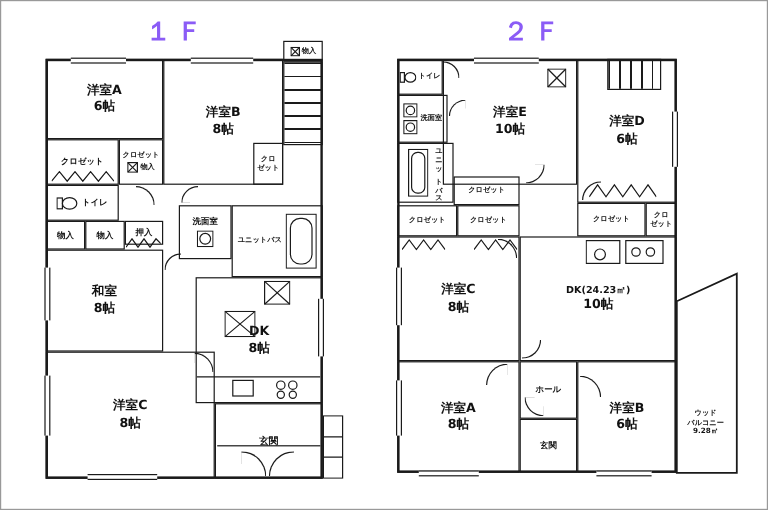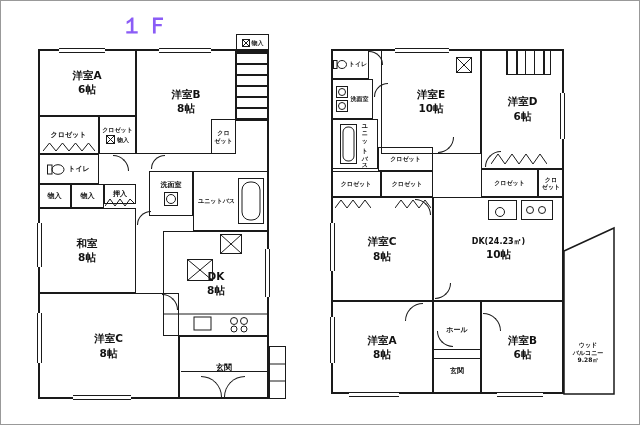--- a/index.html
+++ b/index.html
@@ -33,20 +33,21 @@
          border-right:1px solid #1a1a1a;box-sizing:border-box;}
   svg.icon{display:block;}
   svg.icon *{fill:none;stroke:#1a1a1a;stroke-width:1;}
 </style>
 </head>
 <body>
 
 <div class="page">
 
   <div class="title" style="left:120px;top:10px;">１Ｆ</div>
+  <div class="title" style="left:418px;top:10px;">２Ｆ</div>
 
   <div class="room" style="left:37px;top:48px;width:98px;height:67px;">
     <span class="lbl lbl-main">洋室A</span>
     <span class="lbl lbl-main">6帖</span>
   </div>
 
   <div class="room" style="left:135px;top:48px;width:100px;height:105px;">
     <span class="lbl lbl-main">洋室B</span>
     <span class="lbl lbl-main">8帖</span>
   </div>
@@ -210,21 +211,21 @@
   </div>
 
   <div class="room row" style="left:330px;top:118px;width:47px;height:50px;gap:4px;">
     <svg class="icon" width="17" height="40">
       <rect x="0.5" y="0.5" width="16" height="39"></rect>
         <rect x="3" y="3" width="11" height="34" rx="5"></rect>
     </svg>
     <span class="lbl lbl-xs vert">ユニットバス</span>
   </div>
 
-  <div class="room" style="left:380px;top:48px;width:100px;height:105px;">
+  <div class="room" style="left:368px;top:48px;width:112px;height:105px;">
     <span class="lbl lbl-main">洋室E</span>
     <span class="lbl lbl-main">10帖</span>
   </div>
 
   <div class="room" style="left:480px;top:48px;width:83px;height:120px;">
     <span class="lbl lbl-main">洋室D</span>
     <span class="lbl lbl-main">6帖</span>
   </div>
 
   <div class="stairs-h" style="left:505px;top:48px;width:45px;height:26px;"></div>
@@ -254,21 +255,21 @@
   <div class="room" style="left:432px;top:196px;width:131px;height:104px;">
     <span class="lbl lbl-md">DK(24.23㎡)</span>
     <span class="lbl lbl-main">10帖</span>
   </div>
 
   <div class="room" style="left:330px;top:300px;width:102px;height:93px;">
     <span class="lbl lbl-main">洋室A</span>
     <span class="lbl lbl-main">8帖</span>
   </div>
 
-  <div class="room" style="left:432px;top:300px;width:48px;height:58px;">
+  <div class="room" style="left:432px;top:300px;width:48px;height:48px;">
     <span class="lbl lbl-sm">ホール</span>
   </div>
 
   <div class="room" style="left:432px;top:348px;width:48px;height:45px;">
     <span class="lbl lbl-sm">玄関</span>
   </div>
 
   <div class="room" style="left:480px;top:300px;width:83px;height:93px;">
     <span class="lbl lbl-main">洋室B</span>
     <span class="lbl lbl-main">6帖</span>

